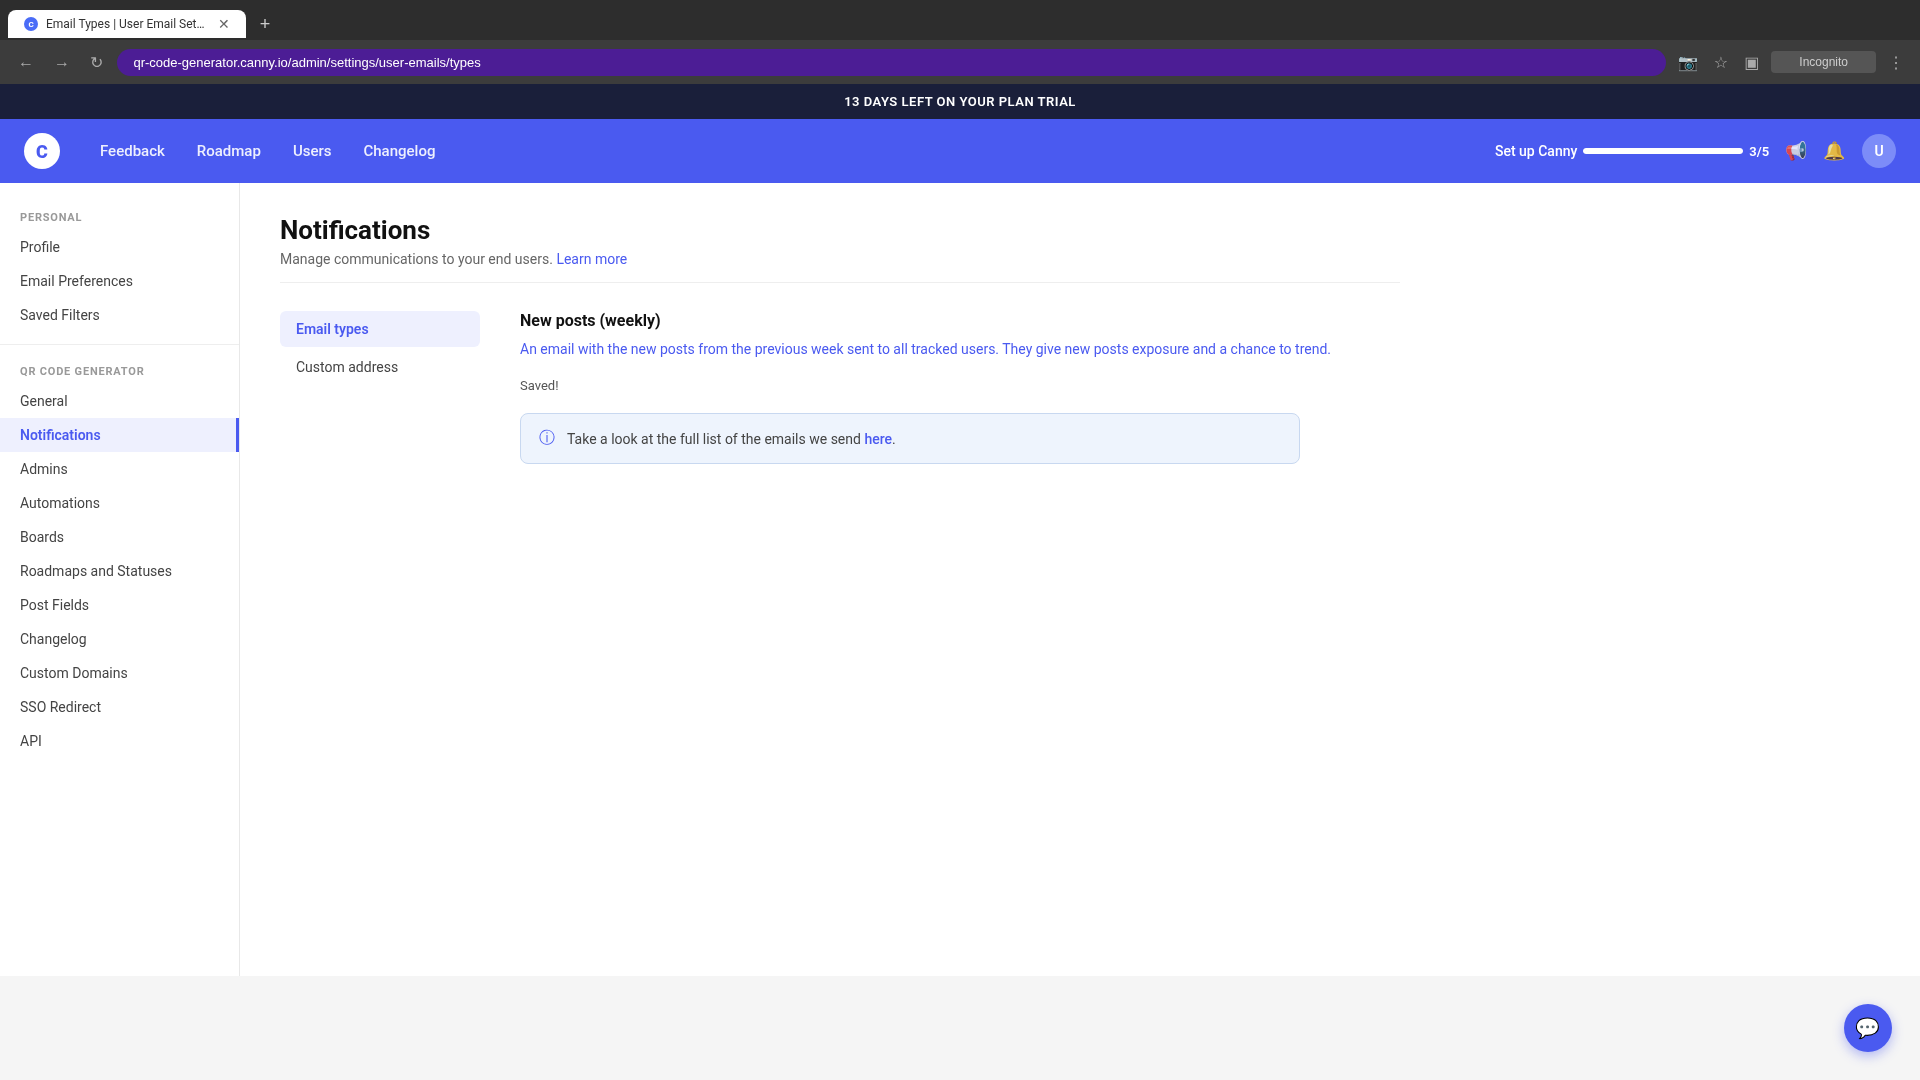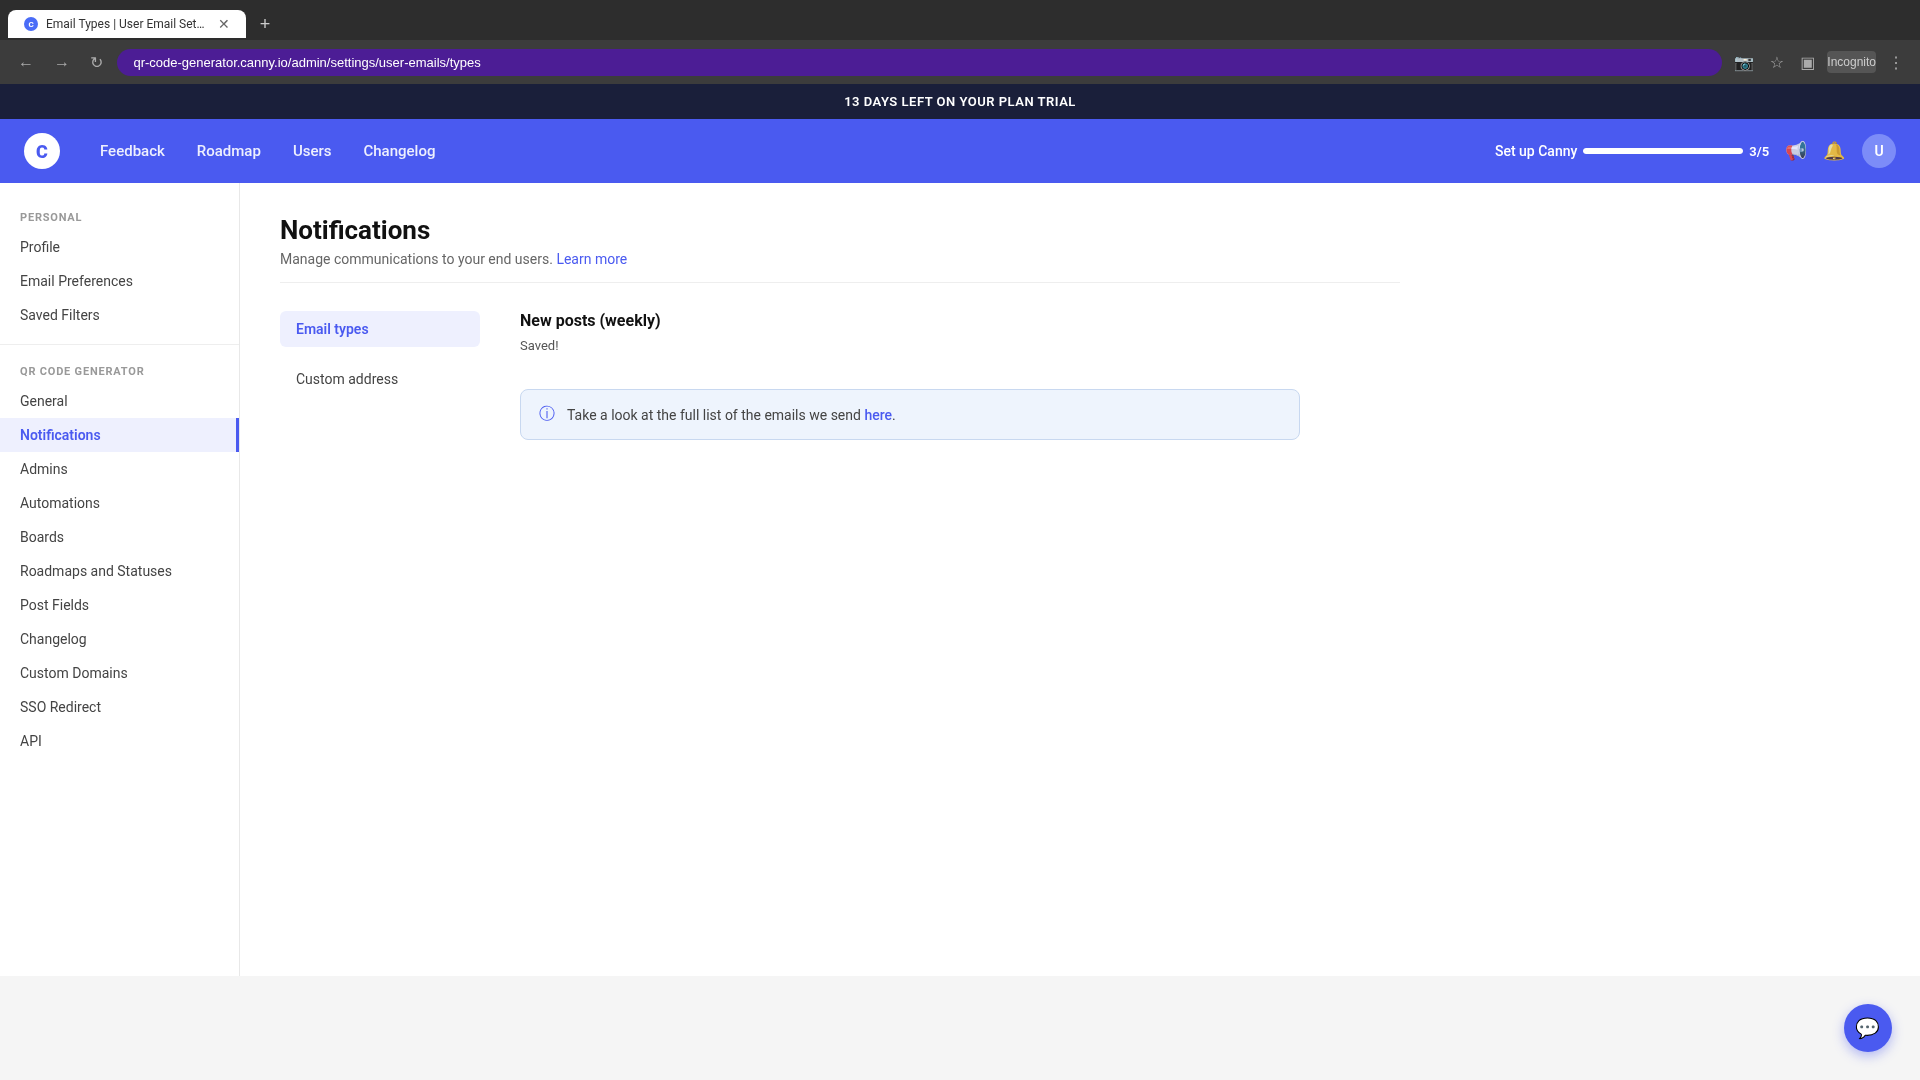--- a/index.html
+++ b/index.html
@@ -12,21 +12,21 @@
     .browser-tab .favicon { width: 14px; height: 14px; background: #4a6cf7; border-radius: 50%; display: flex; align-items: center; justify-content: center; color: white; font-size: 8px; font-weight: bold; }
     .browser-tab .tab-title { font-size: 12px; color: #333; white-space: nowrap; overflow: hidden; text-overflow: ellipsis; max-width: 160px; }
     .tab-close { color: #666; font-size: 14px; cursor: pointer; margin-left: 4px; }
     .tab-new { background: none; border: none; color: #ccc; font-size: 18px; margin-left: 8px; cursor: pointer; padding: 2px 6px; }
 
     .browser-toolbar { background: #3c3c3c; display: flex; align-items: center; padding: 6px 12px; gap: 8px; height: 44px; }
     .nav-btn { background: none; border: none; color: #aaa; font-size: 16px; cursor: pointer; padding: 4px 6px; border-radius: 4px; }
     .address-bar { flex: 1; background: #4c1d95; border: none; border-radius: 20px; padding: 6px 16px; color: #fff; font-size: 13px; outline: none; }
     .toolbar-icons { display: flex; align-items: center; gap: 8px; }
     .toolbar-icon-btn { background: none; border: none; color: #aaa; font-size: 16px; cursor: pointer; padding: 4px; }
-    .incognito-btn { background: #555; border: none; color: #ccc; font-size: 12px; padding: 4px 0; border-radius: 4px; cursor: pointer; }
+    .incognito-btn { background: #555; border: none; color: #ccc; font-size: 12px; padding: 4px 28px; border-radius: 4px; cursor: pointer; }
 
     
     .app { width: 1920px; height: 892px; display: flex; flex-direction: column; }
 
     
     .trial-banner { background: #1a1f3a; color: #fff; text-align: center; padding: 10px; font-size: 13px; font-weight: 600; letter-spacing: 0.5px; }
 
     
     .top-nav { background: #4a5af0; display: flex; align-items: center; padding: 0 24px; height: 64px; gap: 32px; }
     .logo { width: 36px; height: 36px; background: white; border-radius: 50%; display: flex; align-items: center; justify-content: center; margin-right: 8px; }
@@ -65,38 +65,38 @@
     .page-subtitle a { color: #4a5af0; text-decoration: none; }
 
     .page-divider { border: none; border-top: 1px solid #eee; margin-bottom: 28px; }
 
     
     .content-columns { display: flex; gap: 40px; }
     .left-column { width: 200px; flex-shrink: 0; }
     .right-column { flex: 1; }
 
     
-    .sub-nav-item { padding: 10px 16px; border-radius: 6px; font-size: 14px; color: #444; cursor: pointer; margin-bottom: 14px; }
+    .sub-nav-item { padding: 10px 16px; border-radius: 6px; font-size: 14px; color: #444; cursor: pointer; margin-bottom: 2px; }
     .sub-nav-item.active { background: #eef0fe; color: #4a5af0; font-weight: 600; }
 
     
     .section-heading { font-size: 16px; font-weight: 700; color: #111; margin-bottom: 8px; }
     .section-desc { font-size: 14px; color: #444; margin-bottom: 18px; line-height: 1.6; }
     .section-desc span { color: #4a5af0; }
 
     
     .toggle-row { display: flex; align-items: center; gap: 12px; margin-bottom: 10px; }
     .toggle { position: relative; width: 44px; height: 24px; cursor: pointer; }
     .toggle input { opacity: 0; width: 0; height: 0; }
     .toggle-track { position: absolute; inset: 0; background: #ccc; border-radius: 12px; transition: background 0.2s; }
     .toggle-track.transitioning { background: #aaa; }
     .toggle-thumb { position: absolute; width: 20px; height: 20px; background: white; border-radius: 50%; top: 2px; left: 2px; transition: left 0.2s; box-shadow: 0 1px 3px rgba(0,0,0,0.3); }
     .toggle-thumb.mid { left: 12px; }
     .toggle-label { font-size: 14px; color: #444; }
-    .saved-text { font-size: 13px; color: #555; margin-bottom: 36px; margin-left: 0; }
+    .saved-text { font-size: 13px; color: #555; margin-bottom: 20px; margin-left: 0; }
 
     
     .info-box { border: 1px solid #c8d8f0; background: #eef4fd; border-radius: 8px; padding: 14px 18px; display: flex; align-items: center; gap: 12px; max-width: 780px; }
     .info-icon { color: #4a5af0; font-size: 16px; flex-shrink: 0; }
     .info-text { font-size: 14px; color: #444; }
     .info-text a { color: #4a5af0; text-decoration: none; font-weight: 500; }
 
     
     .chat-fab { position: fixed; bottom: 28px; right: 28px; width: 48px; height: 48px; background: #4a5af0; border-radius: 50%; display: flex; align-items: center; justify-content: center; cursor: pointer; box-shadow: 0 4px 12px rgba(74,90,240,0.4); }
     .chat-fab-icon { color: white; font-size: 20px; }
@@ -192,20 +192,23 @@
 
         <div class="content-columns">
 
           <div class="left-column">
             <div class="sub-nav-item active">Email types</div>
             <div class="sub-nav-item">Custom address</div>
           </div>
 
           <div class="right-column">
             <h2 class="section-heading">New posts (weekly)</h2>
+            <p class="section-desc">
+              <span>An email with the new posts from the previous week sent to all tracked users.</span><span style="color:#4a5af0;"> They give new posts exposure and a chance to trend.</span>
+            </p>
 
 
             <div class="saved-text">Saved!</div>
 
             <div class="info-box">
               <span class="info-icon">ⓘ</span>
               <span class="info-text">
                 <span>Take a look at the full list of the emails we send </span><a href="#">here</a><span>.</span>
               </span>
             </div>

